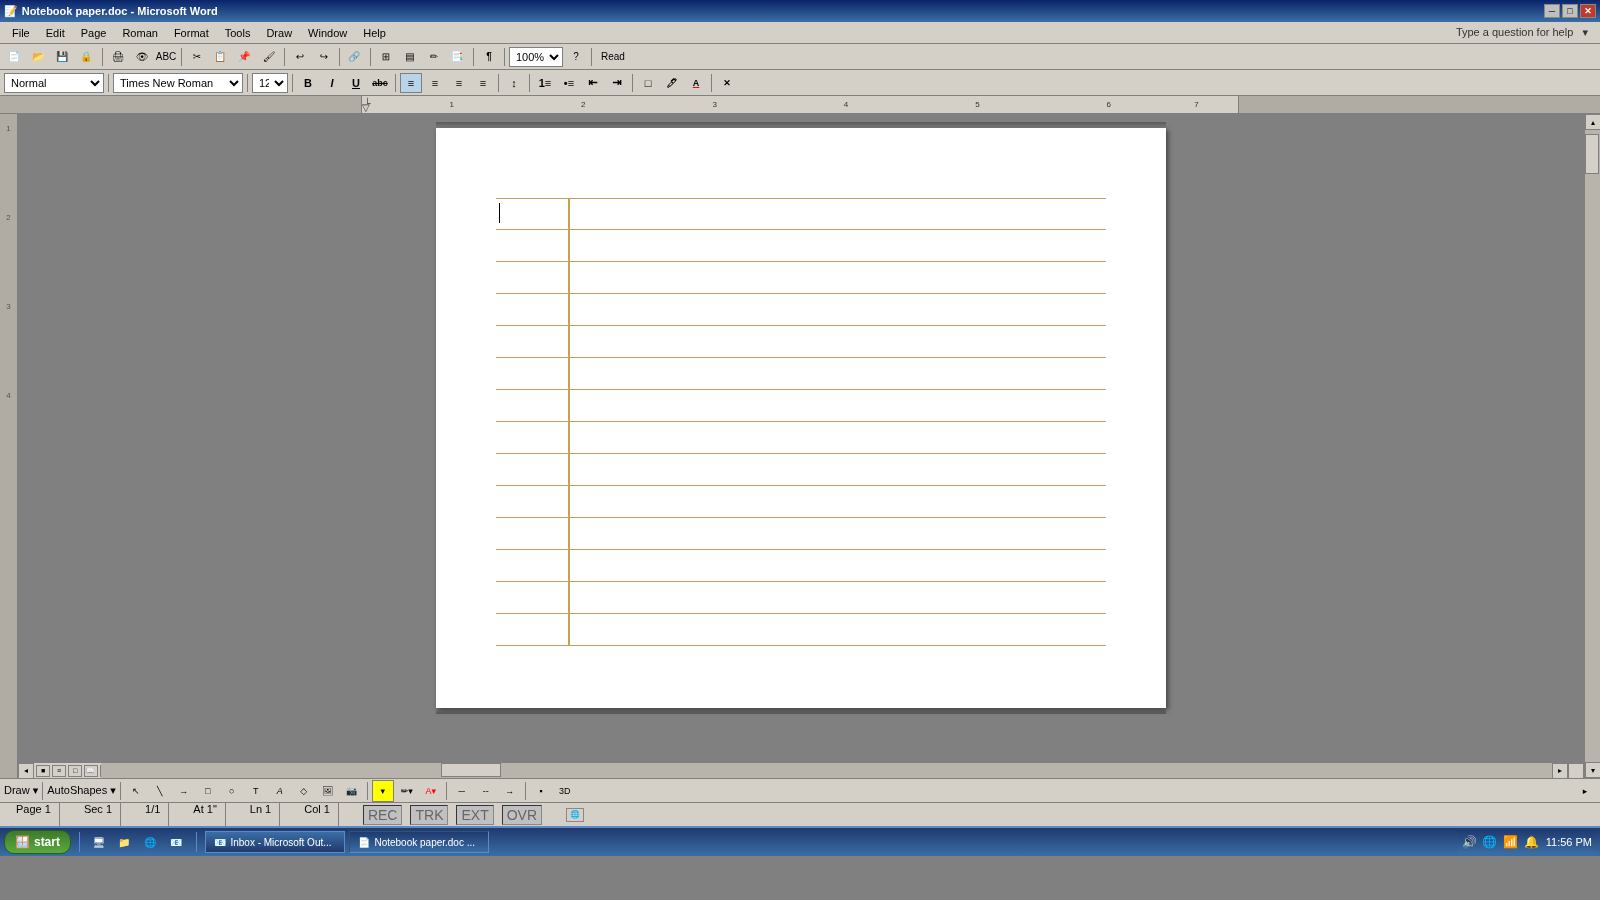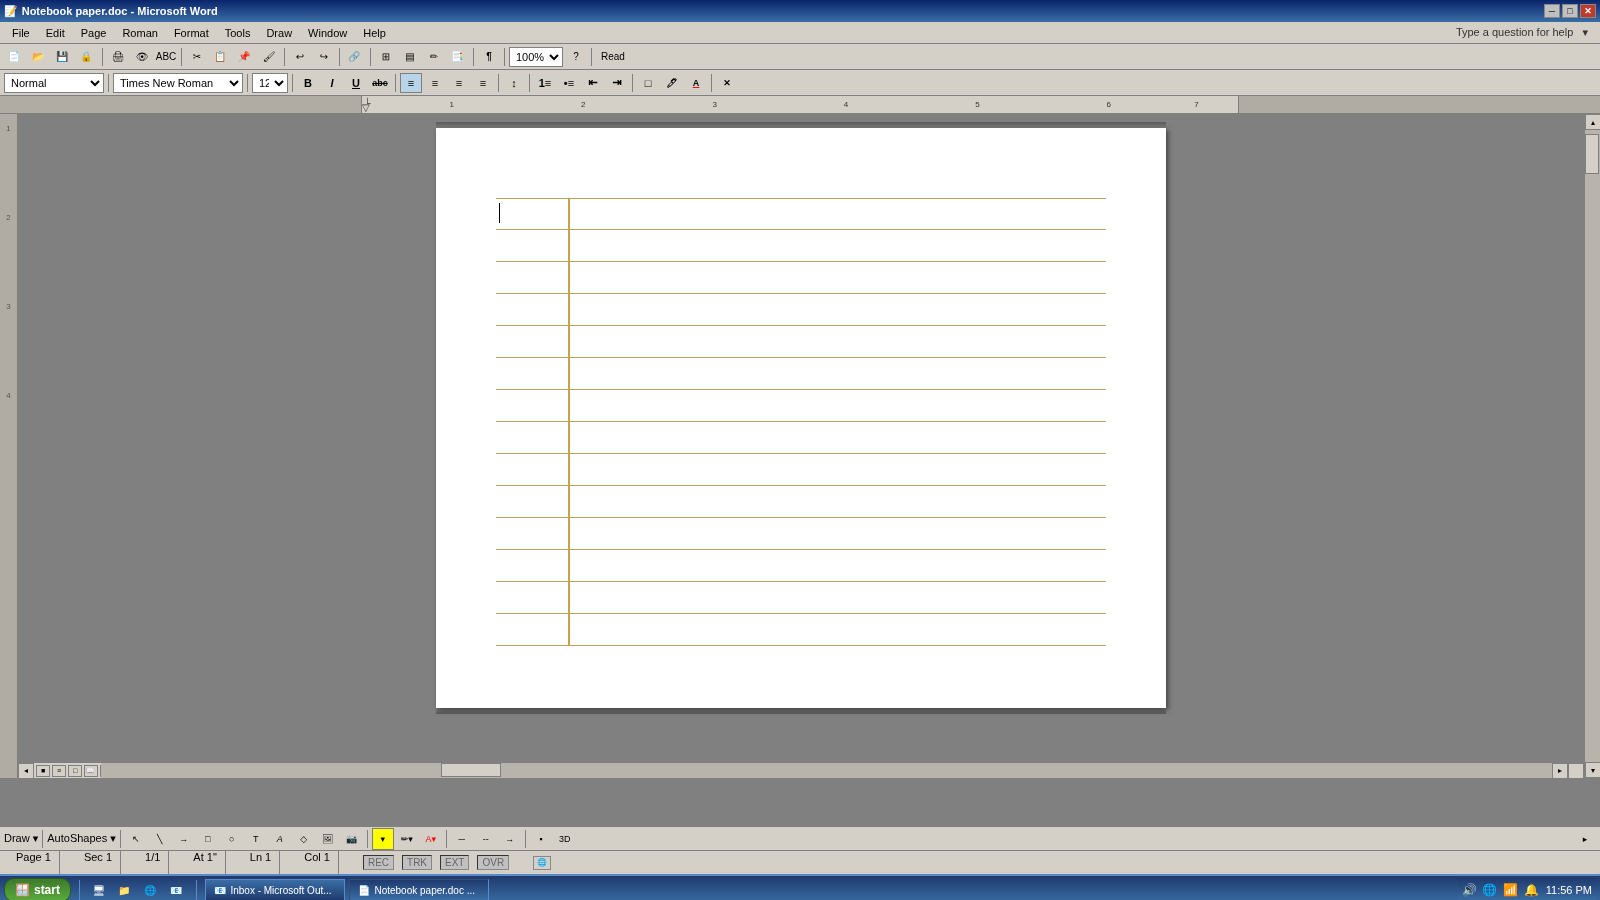--- a/index.html
+++ b/index.html
@@ -242,21 +242,20 @@
 
     
     #bottom-toolbar {
       background: #d4d0c8;
       height: 24px;
       display: flex;
       align-items: center;
       padding: 0 4px;
       border-top: 1px solid #808080;
       gap: 2px;
-      margin-top: 48px;
     }
 
     
     #status-bar {
       background: #d4d0c8;
       height: 24px;
       display: flex;
       align-items: center;
       padding: 0 8px;
       border-top: 1px solid #808080;
@@ -266,21 +265,21 @@
     .status-item {
       padding: 0 8px;
       border-right: 1px solid #808080;
       height: 100%;
       display: flex;
     }
     .status-item-rec {
       background: #c0c0c0;
       border: 1px inset #888;
       padding: 1px 4px;
-      font-size: 10px;
+      font-size: 14px;
       color: #666;
     }
 
     
     #taskbar {
       background: linear-gradient(to bottom, #1f3a6e, #3a6ea5);
       height: 30px;
       display: flex;
       align-items: center;
       padding: 0 4px;

